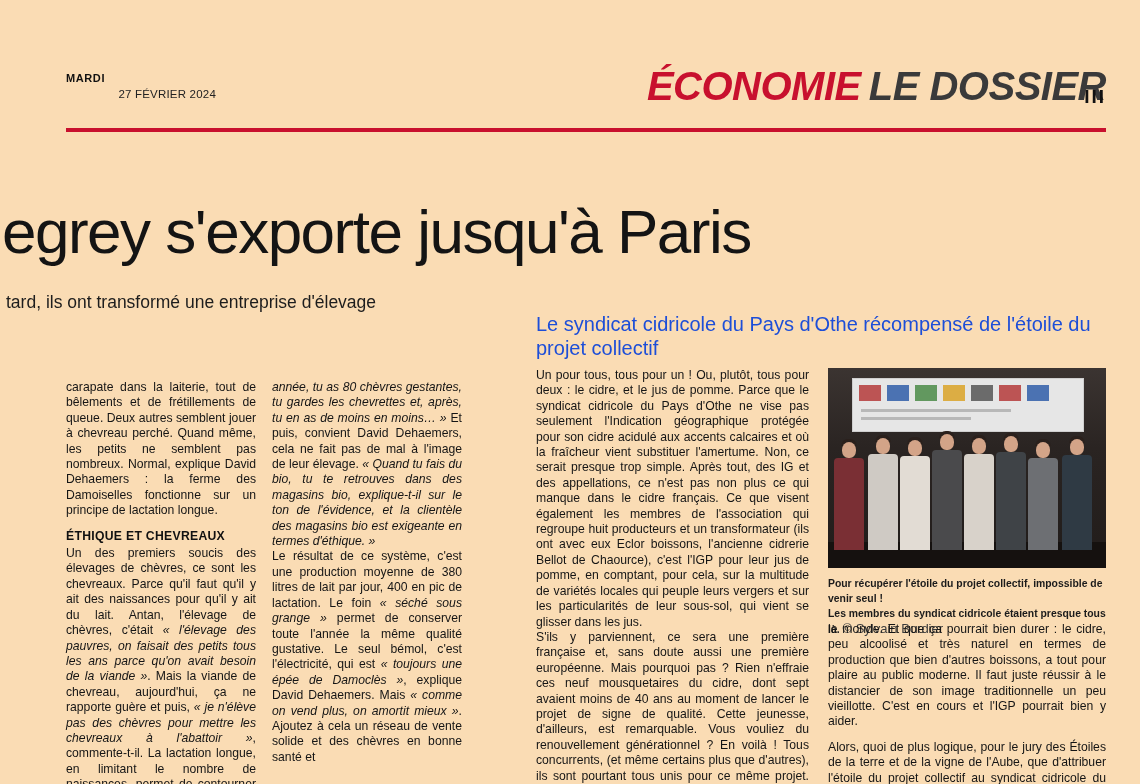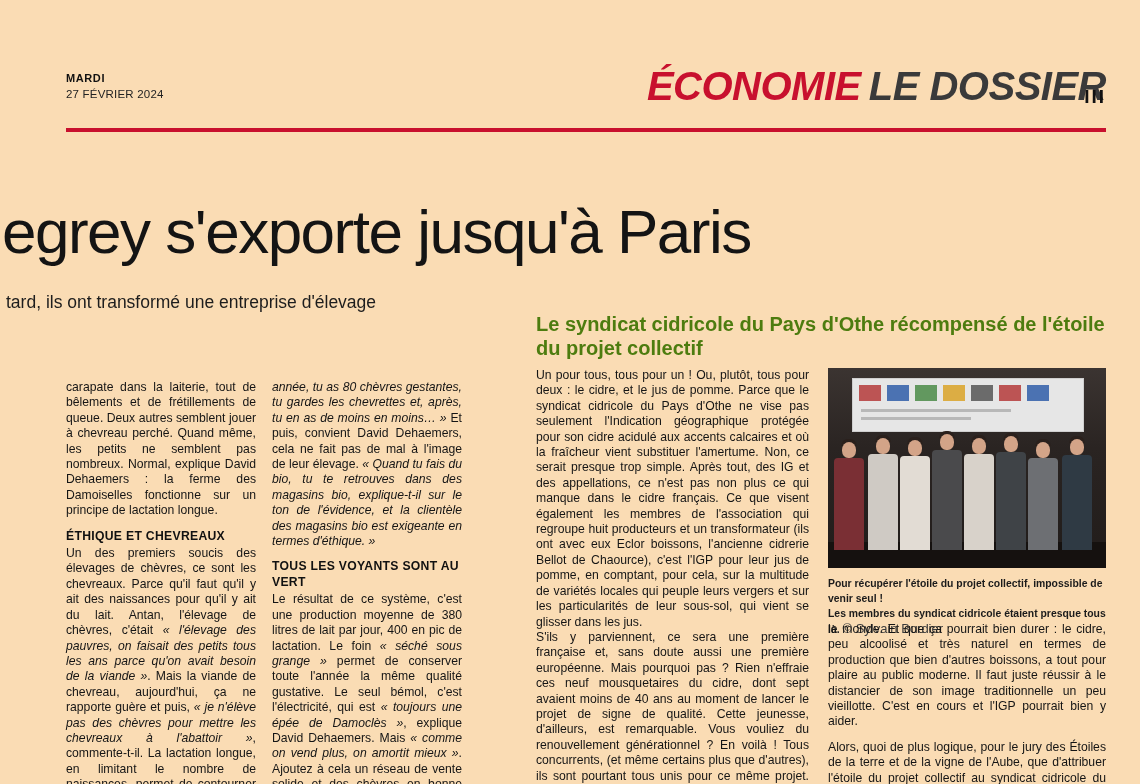--- a/index.html
+++ b/index.html
@@ -40,20 +40,21 @@
     font-size: 11px;
     font-weight: bold;
     letter-spacing: 0.6px;
     color: #111;
     margin-bottom: 4px;
   }
   .dateblock .date {
     font-size: 11.5px;
     color: #222;
     letter-spacing: 0.2px;
+    text-align: right;
   }
   .section-title {
     position: absolute;
     left: 0;
     right: 0;
     top: 0;
     text-align: right;
     font-size: 40px;
     font-weight: bold;
     letter-spacing: -0.5px;
@@ -138,23 +139,23 @@
   #col3 { left: 520px; top: 368px; width: 273px; }
   #col4 { left: 812px; top: 622px; width: 278px; }
 
   
   .sub-article-title {
     position: absolute;
     left: 520px;
     top: 312px;
     width: 580px;
     font-size: 20px;
-    font-weight: bold;
+    font-weight: normal;
     line-height: 24px;
-    color: #4d7c0f;
+    color: #1d4ed8;
   }
 
   
   .photo-wrap {
     position: absolute;
     left: 812px;
     top: 368px;
     width: 278px;
     height: 200px;
   }
@@ -269,21 +270,20 @@
   <div class="sub-article-title">Le syndicat cidricole du Pays d'Othe récompensé de l'étoile du projet collectif</div>
 
   <div class="col" id="col1">
     <p>carapate dans la laiterie, tout de bêlements et de frétillements de queue. Deux autres semblent jouer à chevreau perché. Quand même, les petits ne semblent pas nombreux. Normal, explique David Dehaemers : la ferme des Damoiselles fonctionne sur un principe de lactation longue.</p>
     <div class="subhd">ÉTHIQUE ET CHEVREAUX</div>
     <p><span>Un des premiers soucis des élevages de chèvres, ce sont les chevreaux. Parce qu'il faut qu'il y ait des naissances pour qu'il y ait du lait. Antan, l'élevage de chèvres, c'était </span><em>« l'élevage des pauvres, on faisait des petits tous les ans parce qu'on avait besoin de la viande »</em><span>. Mais la viande de chevreau, aujourd'hui, ça ne rapporte guère et puis, </span><em>« je n'élève pas des chèvres pour mettre les chevreaux à l'abattoir »</em><span>, commente-t-il. La lactation longue, en limitant le nombre de naissances, permet de contourner ce double problème. </span></p>
   </div>
 
   <div class="col" id="col2">
     <p><em>année, tu as 80 chèvres gestantes, tu gardes les chevrettes et, après, tu en as de moins en moins… »</em><span> Et puis, convient David Dehaemers, cela ne fait pas de mal à l'image de leur élevage. </span><em>« Quand tu fais du bio, tu te retrouves dans des magasins bio, explique-t-il sur le ton de l'évidence, et la clientèle des magasins bio est exigeante en termes d'éthique. »</em></p>
-    <div class="subhd">TOUS LES VOYANTS SONT AU VERT</div>
     <p><span>Le résultat de ce système, c'est une production moyenne de 380 litres de lait par jour, 400 en pic de lactation. Le foin </span><em>« séché sous grange »</em><span> permet de conserver toute l'année la même qualité gustative. Le seul bémol, c'est l'électricité, qui est </span><em>« toujours une épée de Damoclès »</em><span>, explique David Dehaemers. Mais </span><em>« comme on vend plus, on amortit mieux »</em><span>. Ajoutez à cela un réseau de vente solide et des chèvres en bonne santé et </span></p>
   </div>
 
   <div class="col" id="col3">
     <p>Un pour tous, tous pour un ! Ou, plutôt, tous pour deux : le cidre, et le jus de pomme. Parce que le syndicat cidricole du Pays d'Othe ne vise pas seulement l'Indication géographique protégée pour son cidre acidulé aux accents calcaires et où la fraîcheur vient substituer l'amertume. Non, ce serait presque trop simple. Après tout, des IG et des appellations, ce n'est pas non plus ce qui manque dans le cidre français. Ce que visent également les membres de l'association qui regroupe huit producteurs et un transformateur (ils ont avec eux Eclor boissons, l'ancienne cidrerie Bellot de Chaource), c'est l'IGP pour leur jus de pomme, en comptant, pour cela, sur la multitude de variétés locales qui peuple leurs vergers et sur les particularités de leur sous-sol, qui vient se glisser dans les jus.</p>
     <p>S'ils y parviennent, ce sera une première française et, sans doute aussi une première européenne. Mais pourquoi pas ? Rien n'effraie ces neuf mousquetaires du cidre, dont sept avaient moins de 40 ans au moment de lancer le projet de signe de qualité. Cette jeunesse, d'ailleurs, est remarquable. Vous vouliez du renouvellement générationnel ? En voilà ! Tous concurrents, (et même certains plus que d'autres), ils sont pourtant tous unis pour ce même projet. Sans doute ont-ils conscience qu'il y a de la place pour tout</p>
   </div>
 
   <div class="photo-wrap">
     <div class="photo">

